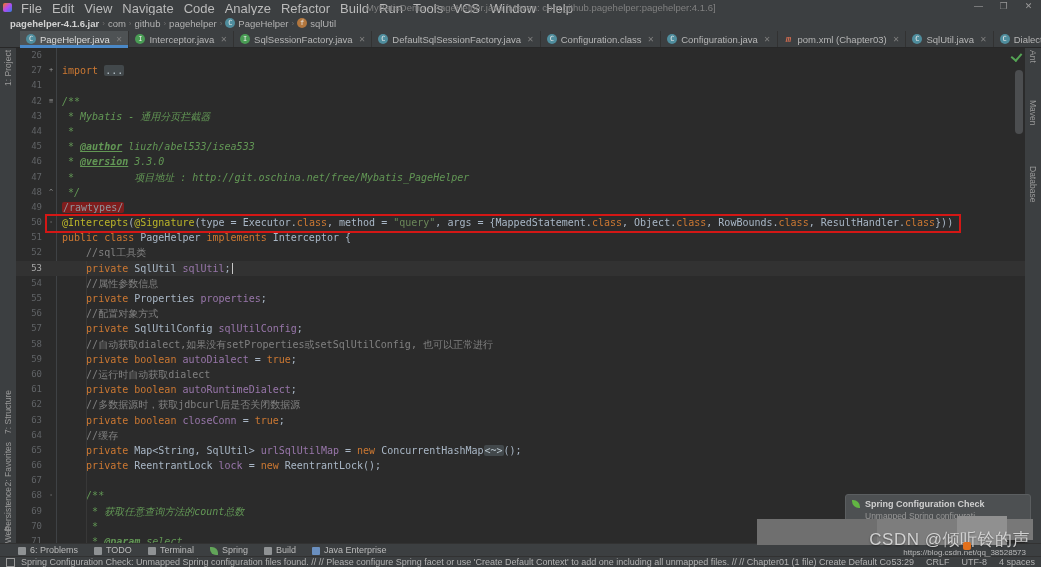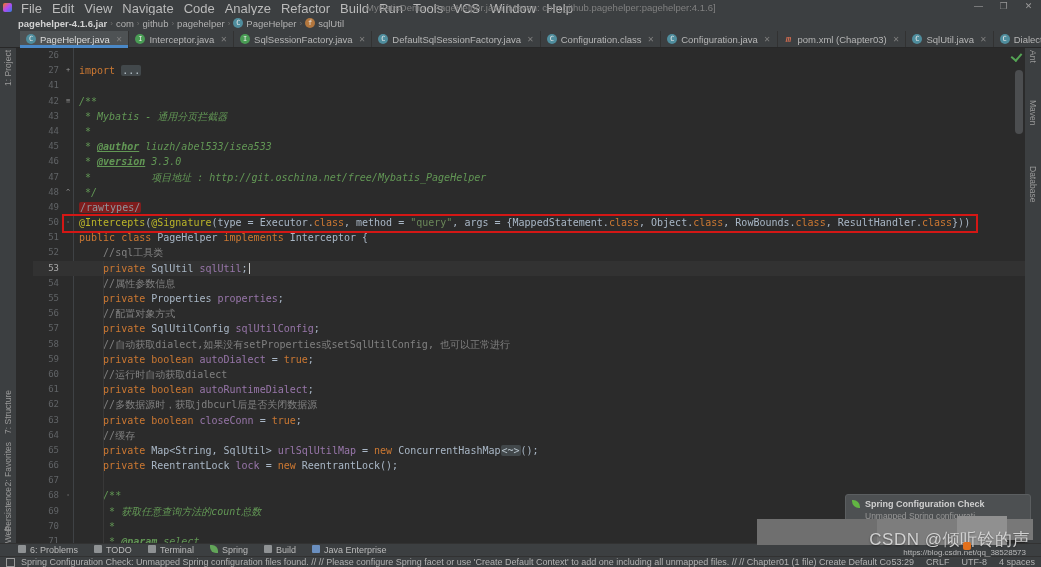--- a/index.html
+++ b/index.html
@@ -8,21 +8,21 @@
   
   #titlebar{position:absolute;left:0;top:0;width:100%;height:15px;background:#3c3f41;display:flex;align-items:center;}
   #logo{width:9px;height:9px;margin:0 4px 0 3px;border-radius:2px;
         background:linear-gradient(135deg,#f97a12 0%,#b24bf3 50%,#307fe2 100%);}
   .menu-item{font-size:13px;color:#bbbbbb;padding:0 5px;line-height:15px;cursor:default;}
   #win-title{position:absolute;left:366px;top:0;font-size:9.5px;color:#808080;line-height:15px;white-space:nowrap;}
   #win-buttons{position:absolute;right:0;top:0;display:flex;}
   .win-btn{width:25px;height:14px;line-height:13px;text-align:center;font-size:9px;color:#9a9a9a;}
   
   #toolrow{position:absolute;left:0;top:15px;width:100%;height:16px;background:#3c3f41;display:flex;align-items:center;}
-  #breadcrumbs{display:flex;align-items:center;padding-left:16px;font-size:9.5px;white-space:nowrap;}
+  #breadcrumbs{display:flex;align-items:center;padding-left:8px;font-size:9.5px;white-space:nowrap;}
   .crumb{color:#b2b2b2;margin:0 2px;display:flex;align-items:center;gap:3px;}
   .crumb.first{font-weight:bold;color:#d2d2d2;}
   .crumb-sep{color:#6e6e6e;font-size:8px;margin:0 1px;}
   #run-controls{position:absolute;right:4px;top:15px;height:16px;display:flex;align-items:center;gap:7px;}
   .ico{display:inline-block;}
   .wrench{width:9px;height:3px;background:#499C54;border-radius:2px;transform:rotate(-45deg);}
   #run-combo{display:flex;align-items:center;gap:4px;border:1px solid #5e6164;border-radius:2px;
              height:12px;padding:0 4px;font-size:9px;color:#bbbbbb;}
   .cfg-ico{width:7px;height:7px;border-radius:1px;background:linear-gradient(135deg,#c75450 50%,#499C54 50%);}
   .dd-arrow{width:0;height:0;border-left:3px solid transparent;border-right:3px solid transparent;border-top:3px solid #9a9a9a;}
@@ -48,21 +48,21 @@
   .ficon.class{background:#4f8d9d;}
   .ficon.interface{background:#499C54;}
   .ficon.maven{background:transparent;color:#cb6a50;font-weight:bold;font-style:italic;font-size:9px;border-radius:0;}
   .ficon.field{background:#b3773e;border-radius:50%;}
   .tab-close{color:#7e7e7e;font-size:8px;margin-left:2px;}
   
   #main{position:absolute;left:0;top:48px;width:100%;height:495px;display:flex;}
   .stripe{width:16px;background:#3c3f41;position:relative;flex:none;}
   .stripe-label{position:absolute;font-size:8.5px;color:#9a9a9a;white-space:nowrap;writing-mode:vertical-rl;}
   #stripe-left .stripe-label{transform:rotate(180deg);}
-  #editor{flex:1;position:relative;background:#2b2b2b;overflow:hidden;margin-left:17px;}
+  #editor{flex:1;position:relative;background:#2b2b2b;overflow:hidden;}
   #gutter-sep{position:absolute;left:40px;top:0;bottom:0;width:1px;background:#3f4245;}
   #indent-guide{position:absolute;left:70px;top:213px;bottom:0;width:1px;background:#383838;}
   .line{position:relative;display:flex;height:15.2px;line-height:15.2px;
         font-family:"DejaVu Sans Mono",monospace;font-size:10px;}
   .line.cur{background:#323232;}
   .lnum{width:26px;flex:none;text-align:right;padding-right:4px;color:#606366;font-size:9px;}
   .line.cur .lnum{color:#a9a9a9;}
   .lfold{width:10px;flex:none;color:#9a9a9a;font-size:7px;text-align:center;}
   .ltext{white-space:pre;padding-left:6px;text-align:right;}
   .kw{color:#cc7832;}
@@ -77,21 +77,21 @@
   .fold2{background:#7f1d1d;color:#8f969c;border-radius:2px;padding:0 1px;}
   .caret{display:inline-block;width:1px;height:11px;background:#c8c8c8;vertical-align:middle;margin-left:1px;}
   .redbox{position:absolute;left:29px;top:-1px;width:912px;height:15px;border:2px solid #d41715;pointer-events:none;}
   #scrollstrip{position:absolute;right:0;top:0;width:13px;bottom:0;}
   #insp-check{position:absolute;right:5px;top:3px;width:5px;height:8px;border-right:2px solid #55a555;
               border-bottom:2px solid #55a555;transform:rotate(40deg);}
   #vthumb{position:absolute;right:2px;top:22px;width:8px;height:64px;background:#55585a;border-radius:4px;opacity:.8;}
   
   #bottombar{position:absolute;left:0;top:543px;width:100%;height:13px;background:#3c3f41;
              border-top:1px solid #323232;display:flex;align-items:center;gap:16px;padding-left:18px;box-sizing:border-box;}
-  .bb-item{display:flex;align-items:flex-start;gap:4px;font-size:9px;color:#bbbbbb;white-space:nowrap;}
+  .bb-item{display:flex;align-items:flex-end;gap:4px;font-size:9px;color:#bbbbbb;white-space:nowrap;}
   .bb-icon{width:8px;height:8px;border-radius:1px;background:#8f9294;flex:none;}
   #statusbar{position:absolute;left:0;top:556px;width:100%;height:11px;background:#3c3f41;border-top:1px solid #323232;
              display:flex;align-items:center;font-size:9px;color:#b2b2b2;box-sizing:border-box;padding:0 6px;}
   #sb-icon{width:7px;height:7px;border:1px solid #9a9a9a;margin-right:6px;flex:none;}
   #sb-msg{white-space:nowrap;overflow:hidden;flex:1;}
   #sb-right{display:flex;gap:12px;margin-left:0;white-space:nowrap;color:#b2b2b2;}
   
   #notif{position:absolute;left:845px;top:494px;width:186px;height:37px;background:#4d5052;
          border:1px solid #5b5e60;border-radius:3px;z-index:5;box-sizing:border-box;padding:4px 6px;}
   #notif-title{display:flex;align-items:center;gap:5px;font-size:9px;font-weight:bold;color:#d0d0d0;}

